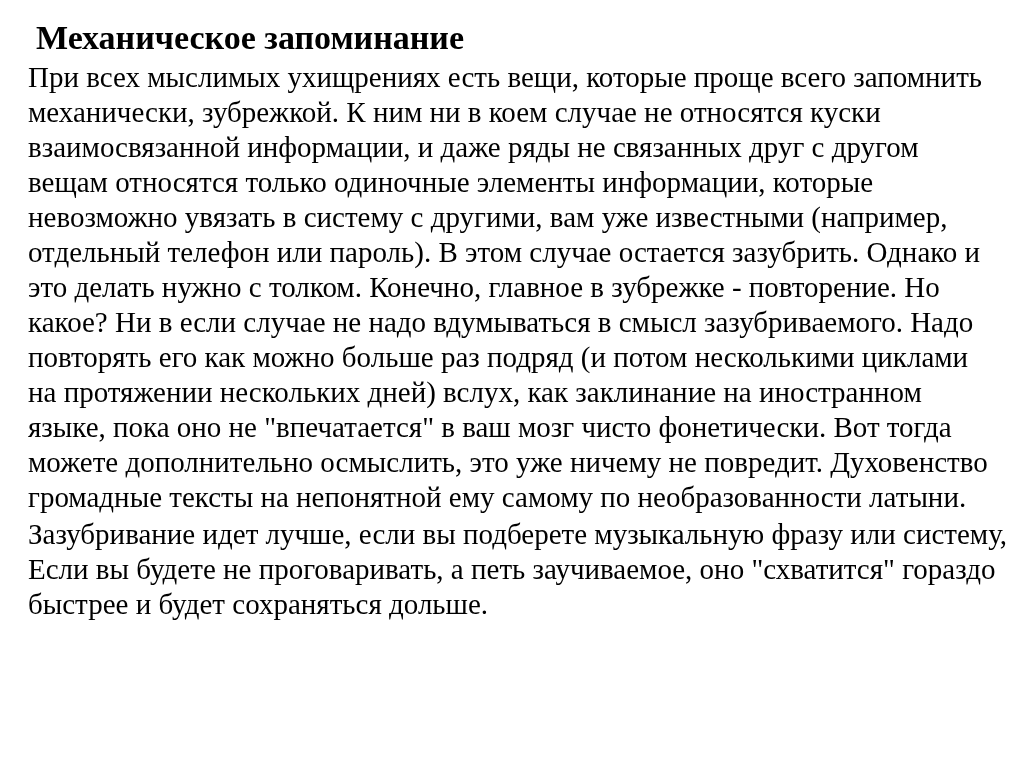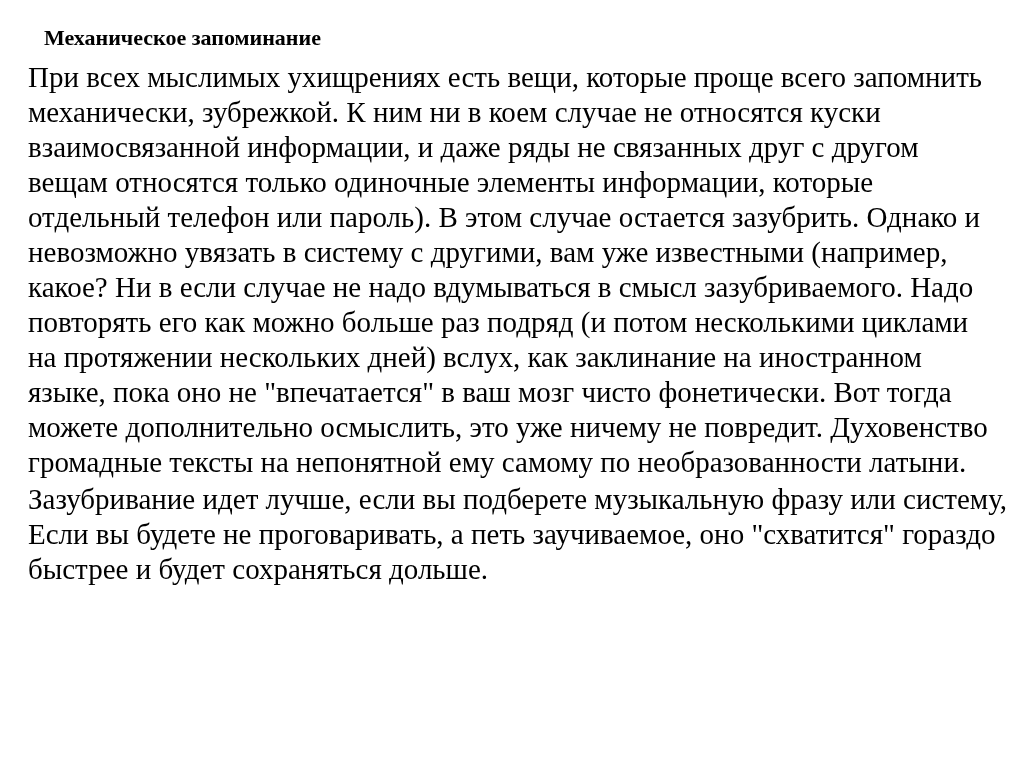--- a/index.html
+++ b/index.html
@@ -18,22 +18,22 @@
     position: absolute;
     top: 20px;
     left: 28px;
     width: 985px;
     color: #000000;
     font-family: "Liberation Serif", "DejaVu Serif", serif;
     font-size: 29px;
     line-height: 35px;
   }
   .slide-title {
-    margin: 0 0 5px 16px;
-    font-size: 22px;
+    margin: 0 0 5px 8px;
+    font-size: 34px;
     font-weight: bold;
     line-height: 35px;
     white-space: nowrap;
   }
   .paragraph {
     margin: 0;
   }
   .paragraph.second {
     margin-top: 2px;
   }
@@ -48,22 +48,23 @@
 <div class="page">
   <div class="slide-content">
 
     <h1 class="slide-title">Механическое запоминание</h1>
 
     <div class="paragraph">
       <div class="text-line">При всех мыслимых ухищрениях есть вещи, которые проще всего запомнить</div>
       <div class="text-line">механически, зубрежкой. К ним ни в коем случае не относятся куски</div>
       <div class="text-line">взаимосвязанной информации, и даже ряды не связанных друг с другом</div>
       <div class="text-line">вещам относятся только одиночные элементы информации, которые</div>
+      <div class="text-line">невозможно увязать в систему с другими, вам уже известными (например,</div>
       <div class="text-line">отдельный телефон или пароль). В этом случае остается зазубрить. Однако и</div>
-      <div class="text-line">невозможно увязать в систему с другими, вам уже известными (например,</div>
+      <div class="text-line">это делать нужно с толком. Конечно, главное в зубрежке - повторение. Но</div>
       <div class="text-line">какое? Ни в если случае не надо вдумываться в смысл зазубриваемого. Надо</div>
       <div class="text-line">повторять его как можно больше раз подряд (и потом несколькими циклами</div>
       <div class="text-line">на протяжении нескольких дней) вслух, как заклинание на иностранном</div>
       <div class="text-line">языке, пока оно не "впечатается" в ваш мозг чисто фонетически. Вот тогда</div>
       <div class="text-line">можете дополнительно осмыслить, это уже ничему не повредит. Духовенство</div>
       <div class="text-line">громадные тексты на непонятной ему самому по необразованности латыни.</div>
     </div>
 
     <div class="paragraph second">
       <div class="text-line">Зазубривание идет лучше, если вы подберете музыкальную фразу или систему,</div>

